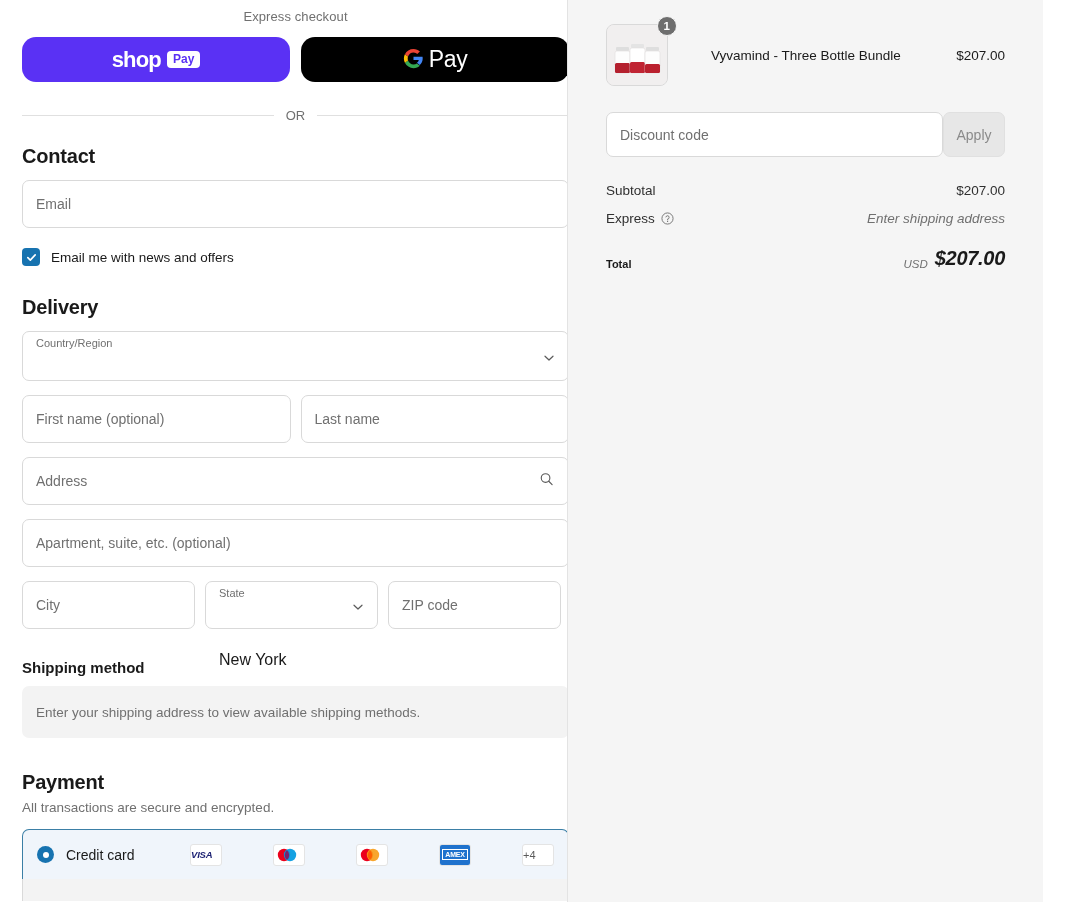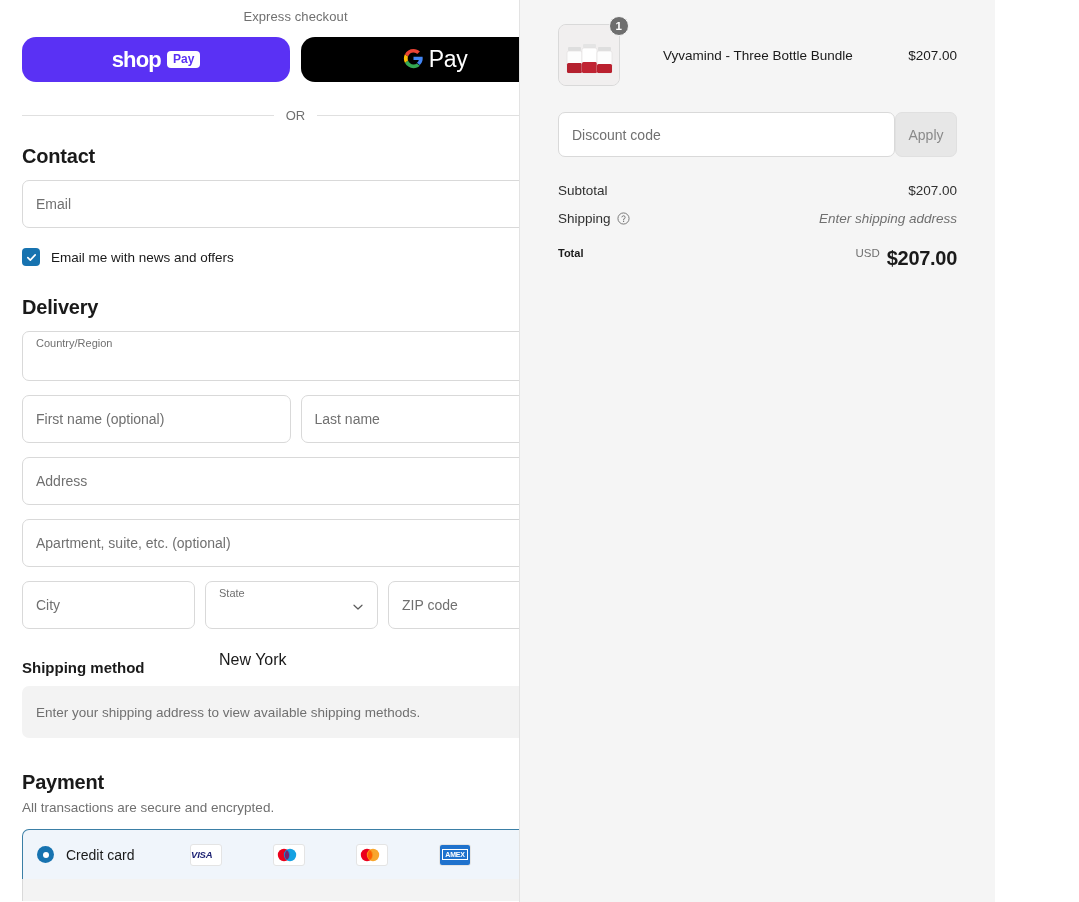--- a/index.html
+++ b/index.html
@@ -6,21 +6,21 @@
   html, body {
     width: 1079px; height: 902px;
     font-family: "Liberation Sans", sans-serif;
     background: #ffffff;
     overflow: hidden;
   }
   .page { display: flex; width: 1079px; height: 902px; }
 
   
   .left {
-    width: 520px; height: 902px;
+    width: 568px; height: 902px;
     background: #ffffff;
     border-right: 1px solid #e3e3e3;
     position: relative;
     overflow: hidden;
   }
   .left-inner { width: 547px; margin-left: 22px; padding-top: 9px; }
 
   .express-label {
     text-align: center; font-size: 13px; color: #707070;
     letter-spacing: .1px; margin-bottom: 13px;
@@ -177,21 +177,21 @@
 
   .totals { margin-top: 26px; }
   .t-row { display: flex; align-items: center; margin-bottom: 13px; }
   .t-label { font-size: 13.5px; color: #303030; display: flex; align-items: center; gap: 6px; }
   .t-value { margin-left: auto; font-size: 13.5px; color: #303030; }
   .t-value.muted { color: #707070; font-style: italic; }
   .help-ic { width: 13px; height: 13px; }
 
   .grand { display: flex; align-items: baseline; margin-top: 21px; }
   .grand-label { font-size: 11px; font-weight: 600; color: #1a1a1a; }
-  .grand-right { margin-left: auto; display: flex; align-items: flex-start; gap: 7px; }
+  .grand-right { margin-left: auto; display: flex; align-items: flex-end; gap: 7px; font-style: italic; }
   .grand-cur { font-size: 11.5px; color: #707070; }
   .grand-amt { font-size: 20px; font-weight: 700; color: #1a1a1a; letter-spacing: -.3px; }
 </style>
 </head>
 <body>
 
 <div class="page">
 
   <div class="left">
     <div class="left-inner">
@@ -381,21 +381,21 @@
       </div>
     </div>
 
     <div class="totals">
       <div class="t-row">
         <span class="t-label">Subtotal</span>
         <span class="t-value">$207.00</span>
       </div>
       <div class="t-row">
         <span class="t-label">
-          <span>Shipping</span>
+          <span>Express</span>
           <span class="help-ic">
             <svg width="13" height="13" viewBox="0 0 14 14">
               <circle cx="7" cy="7" r="6" stroke="#707070" stroke-width="1" fill="none"></circle>
               <path d="M5.3 5.3a1.75 1.75 0 1 1 1.9 2.2v1" stroke="#707070" stroke-width="1" fill="none" stroke-linecap="round"></path>
               <circle cx="7.1" cy="10.1" r="0.65" fill="#707070"></circle>
             </svg>
           </span>
         </span>
         <span class="t-value muted">Enter shipping address</span>
       </div>

